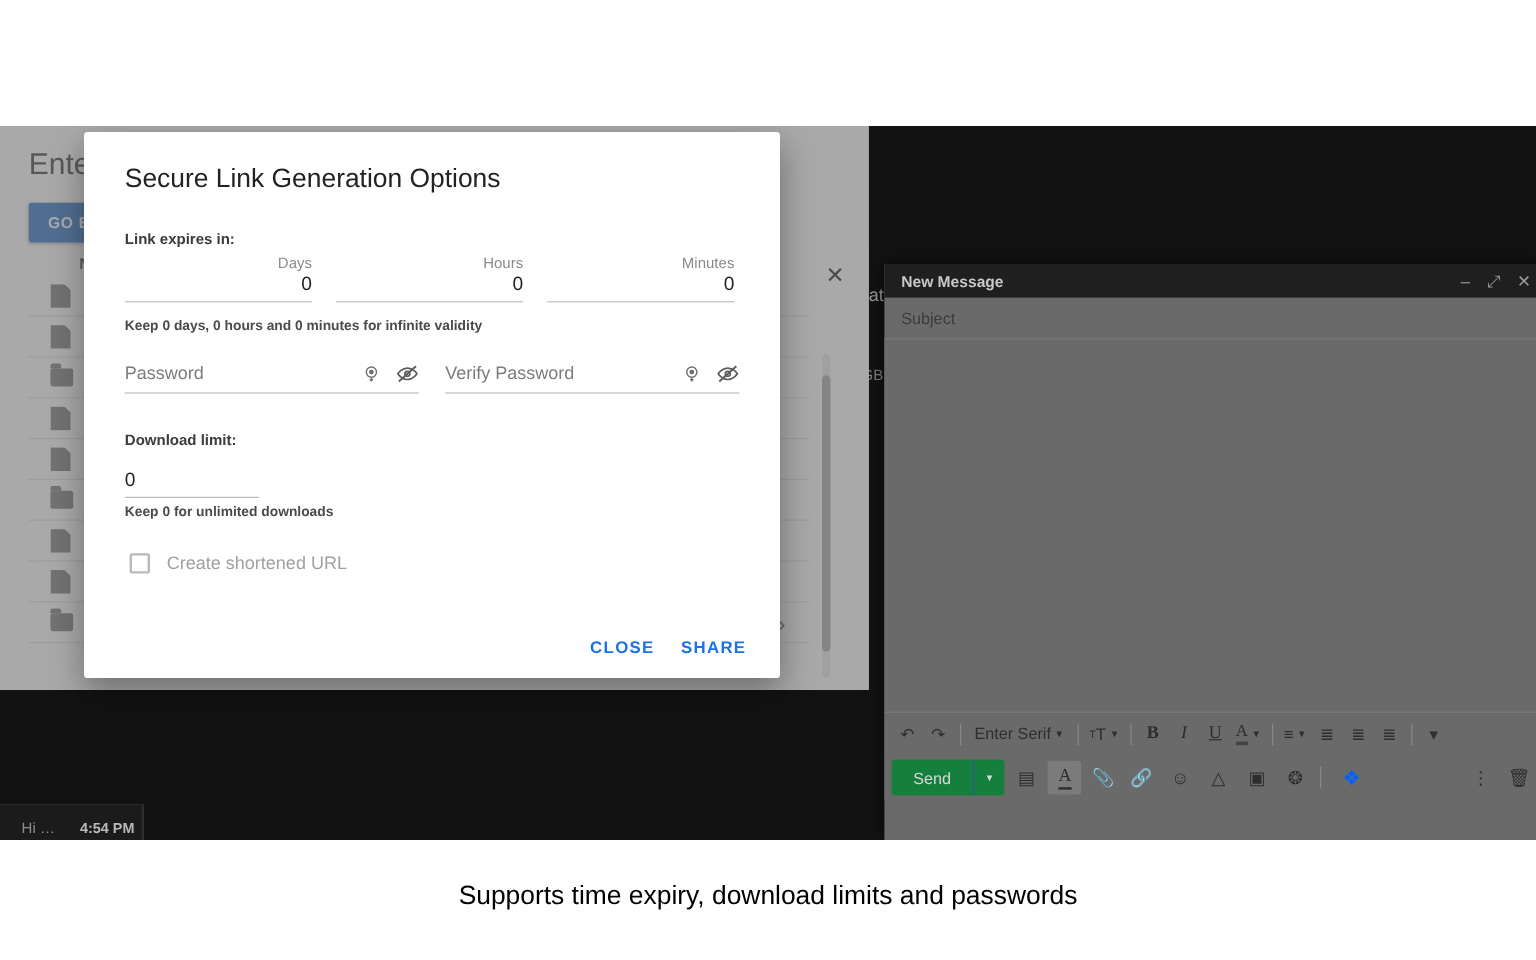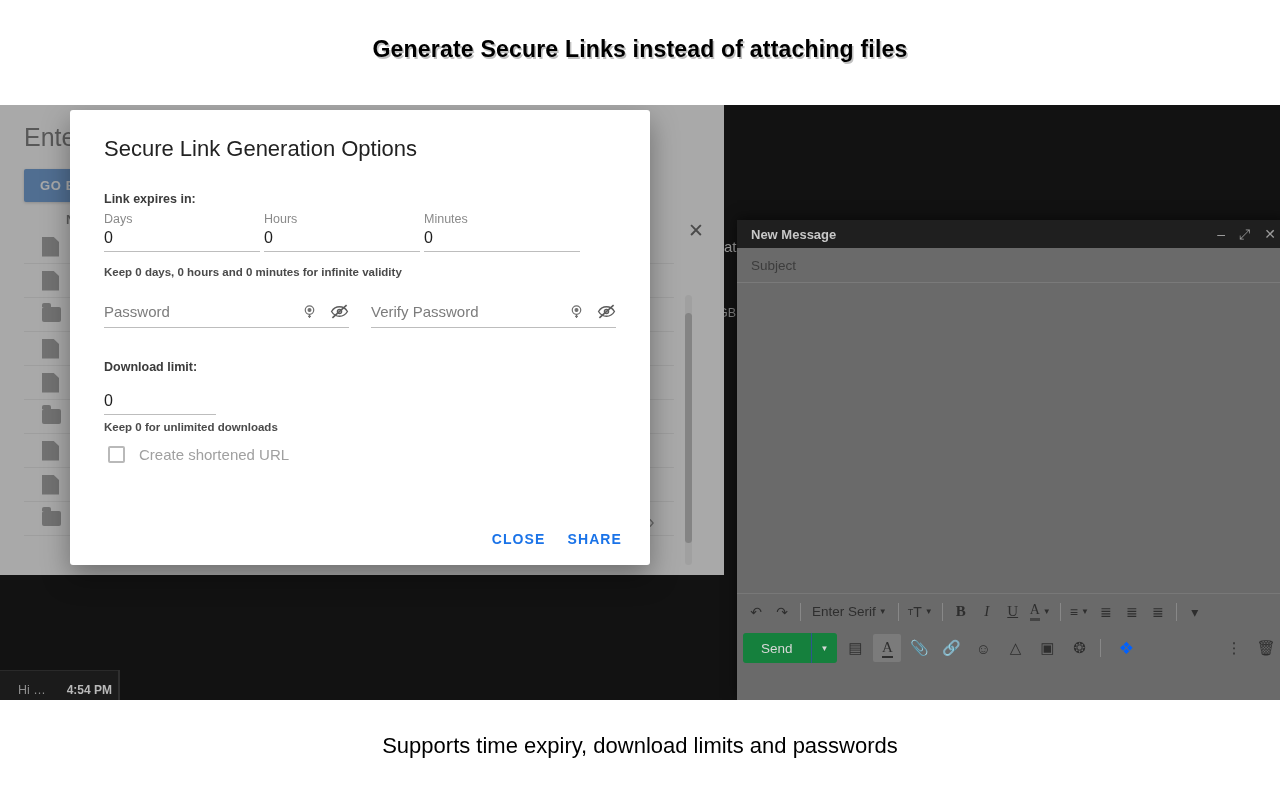--- a/index.html
+++ b/index.html
@@ -198,21 +198,21 @@
     position:absolute; left:70px; top:5px;
     width:580px; height:455px;
     background:#fff; border-radius:3px;
     box-shadow:0 11px 28px rgba(0,0,0,.35);
     padding:26px 28px 0 34px;
   }
   .dlg-title { font-size:22px; color:#222; margin-bottom:30px; }
   .dlg-label {
     font-size:12.5px; font-weight:bold; color:#3b3b3b; margin-bottom:6px;
   }
-  .dur-row { display:flex; gap:4px; margin-bottom:14px; }
+  .dur-row { display:flex; gap:20px; margin-bottom:14px;text-align:right; }
   .dur-field { width:156px; }
   .flt-cap { font-size:12.5px; color:#8a8a8a; margin-bottom:1px; }
   .flt-val {
     font-size:16px; color:#1f1f1f;
     border-bottom:1px solid #bdbdbd;
     padding:2px 0 4px 0;
   }
   .hint {
     font-size:11.5px; font-weight:bold; color:#4a4a4a;
     margin-top:6px;
@@ -223,40 +223,39 @@
     display:flex; align-items:center; padding-bottom:6px;
   }
   .pw-ph { flex:1; font-size:15px; color:#7c7c7c; }
   .pw-ic { margin-left:12px; color:#6f6f6f; display:flex; align-items:center; }
   .dl-label { font-size:12.5px; font-weight:bold; color:#3b3b3b; margin-top:32px; }
   .dl-field {
     width:112px; margin-top:18px;
     border-bottom:1px solid #bdbdbd;
     font-size:16px; color:#1f1f1f; padding-bottom:4px;
   }
-  .chk-row { display:flex; align-items:center; gap:14px; margin-top:13px; margin-left:4px; }
+  .chk-row { display:flex; align-items:center; gap:14px; margin-top:28px; margin-left:4px; }
   .chk-box {
     width:17px; height:17px; border:2px solid #b9b9b9; border-radius:2px;
   }
   .chk-lbl { font-size:15px; color:#a0a0a0; }
   .dlg-actions {
     position:absolute; right:28px; bottom:18px;
     display:flex; gap:22px;
   }
   .dlg-btn {
     color:#1a73e8; font-size:14px; font-weight:bold;
     letter-spacing:1.1px; cursor:pointer;
   }
 </style>
 </head>
 <body>
 
 <div id="root">
 
-  <div class="caption-top">Generate Secure Links instead of attaching files</div>
 
   <div class="shot">
 
     <div class="gmail-bg">
       <div class="gm-selected">ations selected</div>
       <div class="gm-storage">GB (81 %) of your 30 GB. – Manage</div>
 
       <div class="mail-list">
         <div class="mail-row">
           <span class="snippet">Hi …</span>

